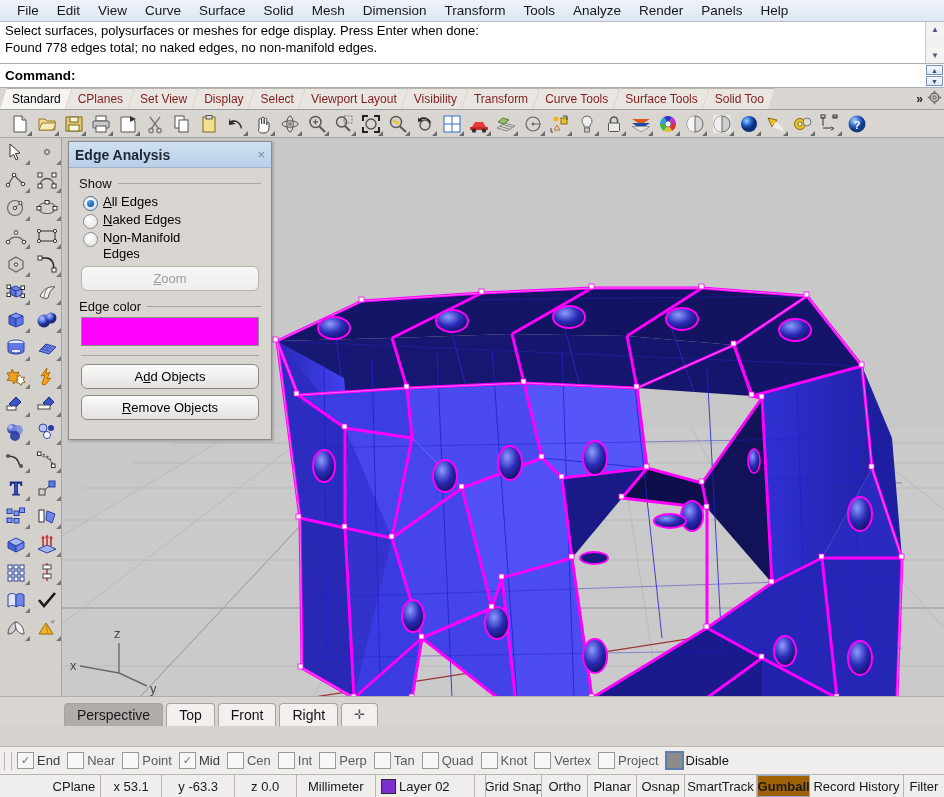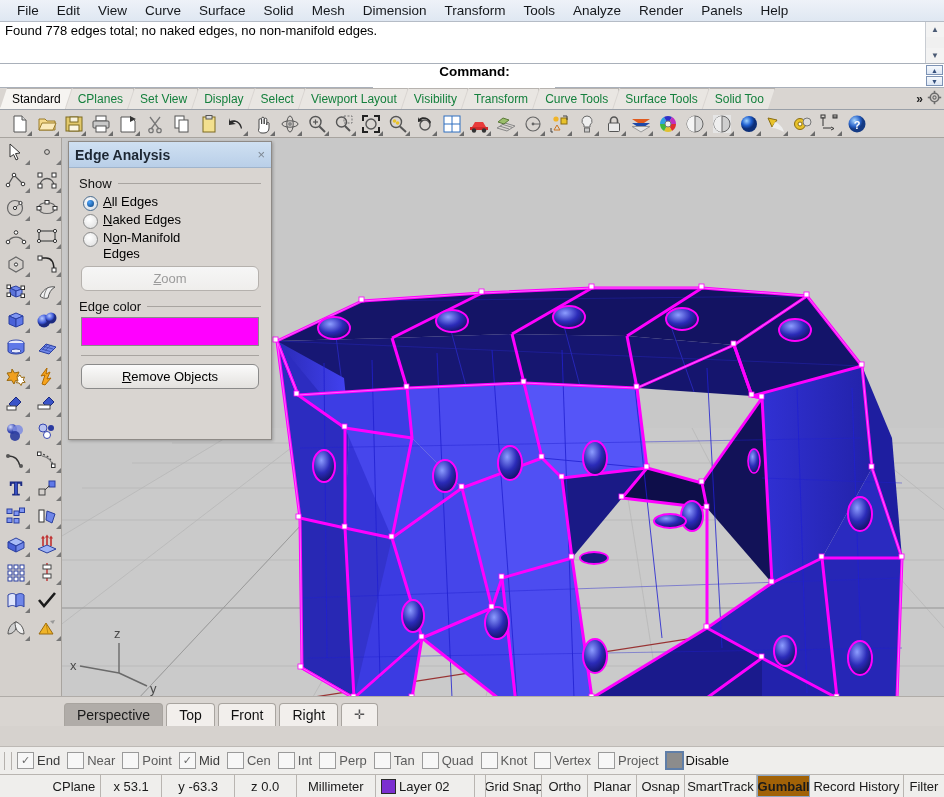--- a/index.html
+++ b/index.html
@@ -34,21 +34,21 @@
   .vscroll{
     position:absolute;right:0;top:0;width:18px;bottom:0;background:#f0f0f0;
     border-left:1px solid #c8ccd2;display:flex;flex-direction:column;justify-content:space-between;
   }
   .vscroll .arw{
     height:15px;display:flex;align-items:center;justify-content:center;
     background:#f3f3f3;color:#4a5a74;font-size:8px;
   }
   .cmdline{
     height:24px;background:#ffffff;border-bottom:1px solid #a9b0ba;
-    display:flex;align-items:center;box-sizing:border-box;position:relative;flex-direction:column;
+    display:flex;align-items:center;box-sizing:border-box;position:relative;
   }
   .cmdline .lbl{font-weight:bold;font-size:13.5px;padding-left:5px;color:#000;}
   .cmdline .inp{
     flex:1;margin-left:3px;margin-right:20px;height:18px;border:1px solid #fff;
     outline:none;font-family:"Liberation Sans",sans-serif;font-size:13px;
     background:#fff;color:#000;padding:0 2px;
   }
   .cmdline .spin{
     position:absolute;right:1px;top:1px;width:17px;height:21px;
     display:flex;flex-direction:column;gap:1px;
@@ -58,21 +58,21 @@
     display:flex;align-items:center;justify-content:center;font-size:7px;color:#35507d;
   }
 
   
   .tabstrip{
     height:22px;background:#d9d5d1;display:flex;align-items:flex-end;
     position:relative;border-bottom:1px solid #9aa0a8;box-sizing:border-box;
   }
   .ttab{
     position:relative;height:20px;line-height:20px;padding:0 10px 0 12px;
-    font-size:12px;color:#15803d;background:#e9e6e2;
+    font-size:12px;color:#7f1d1d;background:#e9e6e2;
     border-top:1px solid #b7b3af;border-right:1px solid #b7b3af;
     margin-right:-6px;
     clip-path:polygon(7px 0, 100% 0, calc(100% - 7px) 100%, 0 100%);
     cursor:default;white-space:nowrap;
   }
   .ttab.active{background:#f6f4f1;font-weight:normal;color:#000;
     box-shadow:inset 0 -2px 0 #f6f4f1;}
   .ttab.active::after{content:"";position:absolute;left:0;right:0;bottom:-1px;height:1px;background:#f6f4f1;}
   .tabstrip .ovf{
     margin-left:auto;display:flex;align-items:center;gap:2px;padding-right:2px;height:20px;
@@ -225,20 +225,21 @@
     <div class="mi">Transform</div>
     <div class="mi">Tools</div>
     <div class="mi">Analyze</div>
     <div class="mi">Render</div>
     <div class="mi">Panels</div>
     <div class="mi">Help</div>
   </div>
 
   <div class="cmdhist">
     <div class="histbox">
+      <div class="line">Select surfaces, polysurfaces or meshes for edge display. Press Enter when done:</div>
       <div class="line">Found 778 edges total; no naked edges, no non-manifold edges.</div>
     </div>
     <div class="vscroll">
       <div class="arw">▲</div>
       <div class="arw">▼</div>
     </div>
   </div>
 
   <div class="cmdline">
     <span class="lbl">Command:</span>
@@ -1286,20 +1287,23 @@
 
       <div class="grp" style="margin-top:8px;">
         <span class="gl">Edge color</span>
         <span class="gline"></span>
       </div>
 
       <div class="colorbox"></div>
 
       <div class="sep"></div>
 
+      <div class="btn" style="margin-bottom:6px;">
+        <span>A<u>d</u>d Objects</span>
+      </div>
       <div class="btn">
         <span><u>R</u><span>emove Objects</span></span>
       </div>
     </div>
   </div>
 
   <div class="osnapbar">
     <div class="grip"></div>
     <div class="osnap on">
       <span class="box">✓</span>

